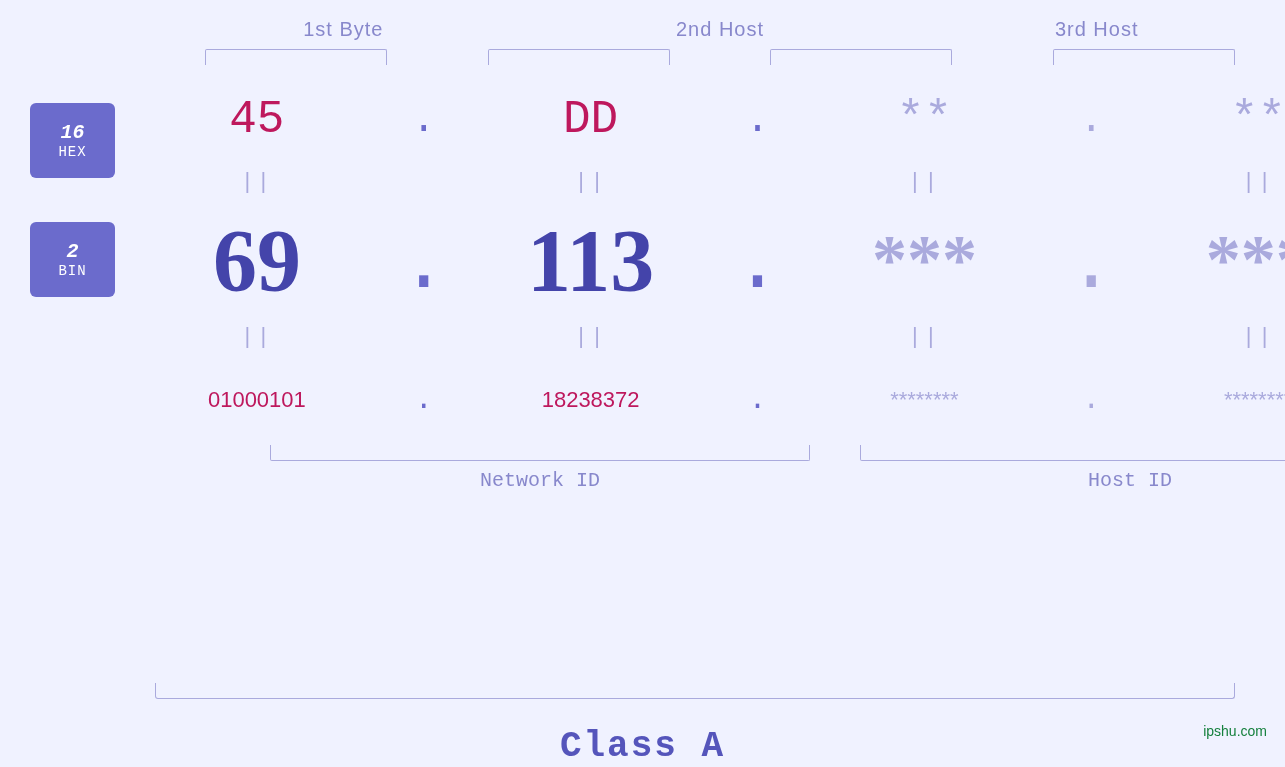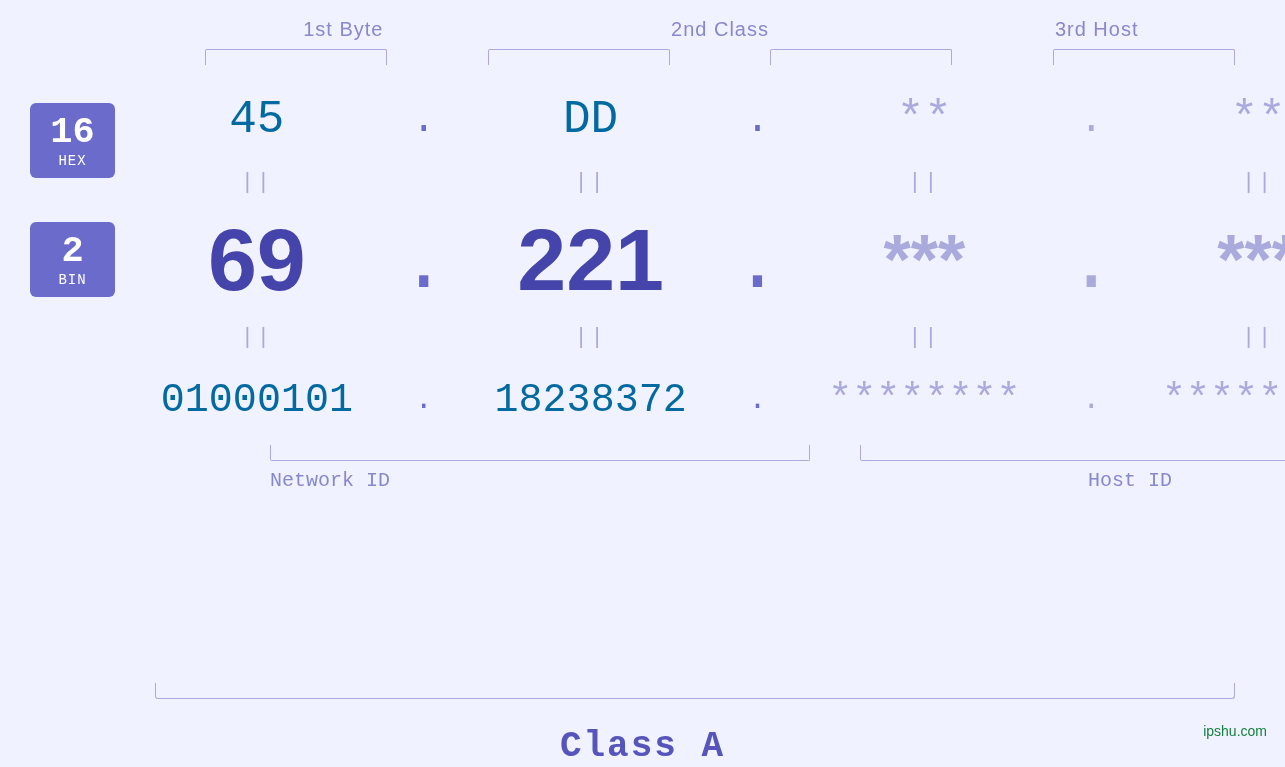--- a/index.html
+++ b/index.html
@@ -91,23 +91,24 @@
       width: 85px;
       height: 75px;
       border-radius: 6px;
       display: flex;
       flex-direction: column;
       align-items: center;
       justify-content: center;
     }
 
     .base-number {
-      font-size: 37px;
+      font-size: 20px;
       font-weight: bold;
       line-height: 1.1;
+      font-style: italic;
     }
 
     .base-label {
       font-size: 14px;
       font-weight: normal;
       letter-spacing: 1px;
     }
 
     
     .values-grid {
@@ -125,40 +126,40 @@
 
     .value-cell {
       flex: 1;
       display: flex;
       align-items: center;
       justify-content: center;
       position: relative;
     }
 
     .value-text {
-      color: #0369a1;
+      color: #be185d;
       text-align: center;
     }
 
     .hex-value {
       font-size: 46px;
       font-family: 'Courier New', Courier, monospace;
     }
 
     .dec-value {
       font-size: 88px;
-      font-family: Liberation Sans, sans-serif;
+      font-family: Liberation Serif, serif;
       font-weight: bold;
       color: #4444aa;
       text-align: right;
     }
 
     .bin-value {
-      font-size: 40px;
-      font-family: Liberation Mono, monospace;
+      font-size: 22px;
+      font-family: Liberation Sans, sans-serif;
     }
 
     .dot-separator {
       font-size: 80px;
       color: #6b6bcc;
       display: flex;
       align-items: center;
       justify-content: center;
       width: 50px;
       flex-shrink: 0;
@@ -242,20 +243,21 @@
     }
 
     .id-labels-row {
       display: flex;
       width: 100%;
       margin-top: 8px;
     }
 
     .network-id-label {
       width: calc(50% - 25px);
+      text-align: center;
       color: #8888cc;
       font-size: 20px;
       font-family: 'Courier New', Courier, monospace;
     }
 
     .host-id-label {
       flex: 1;
       text-align: center;
       color: #8888cc;
       font-size: 20px;
@@ -306,21 +308,21 @@
       color: #aaaadd;
     }
   </style>
 </head>
 <body>
 
 <div class="main-container">
 
   <div class="byte-headers">
     <div class="byte-header">1st Byte</div>
-    <div class="byte-header">2nd Class</div>
+    <div class="byte-header">2nd Host</div>
     <div class="byte-header">3rd Host</div>
   </div>
 
   <div class="brackets-row">
     <div class="bracket-cell">
       <div class="bracket-line"></div>
     </div>
     <div class="bracket-cell">
       <div class="bracket-line"></div>
     </div>
@@ -374,21 +376,21 @@
         <div class="equals-dot"></div>
         <div class="equals-cell">||</div>
       </div>
 
       <div class="values-row" style="height:120px;">
         <div class="value-cell">
           <span class="value-text dec-value">69</span>
         </div>
         <div class="dot-separator">.</div>
         <div class="value-cell">
-          <span class="value-text dec-value">221</span>
+          <span class="value-text dec-value">113</span>
         </div>
         <div class="dot-separator">.</div>
         <div class="value-cell">
           <span class="value-text dec-value light-color" style="font-size:70px;">***</span>
         </div>
         <div class="dot-separator light-color">.</div>
         <div class="value-cell">
           <span class="value-text dec-value light-color" style="font-size:70px;">***</span>
         </div>
       </div>

